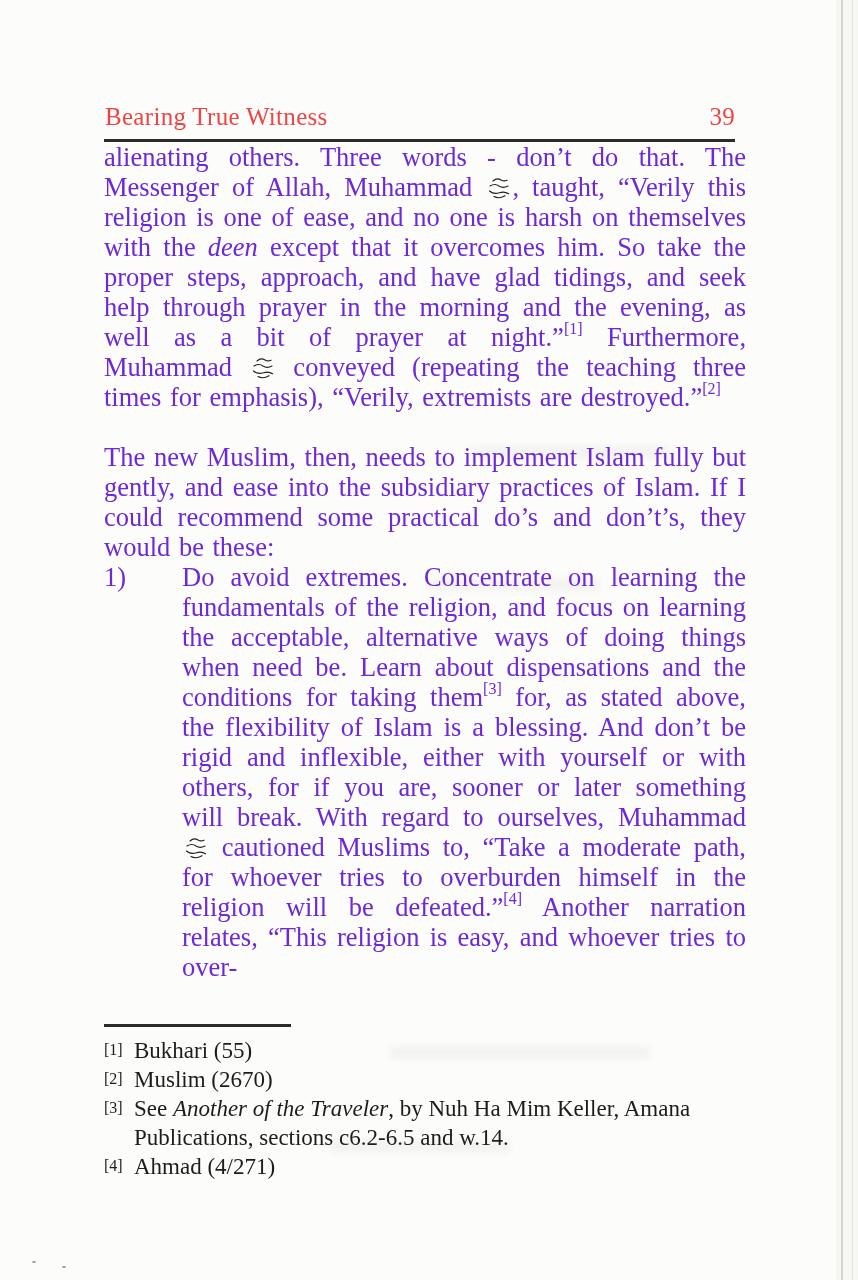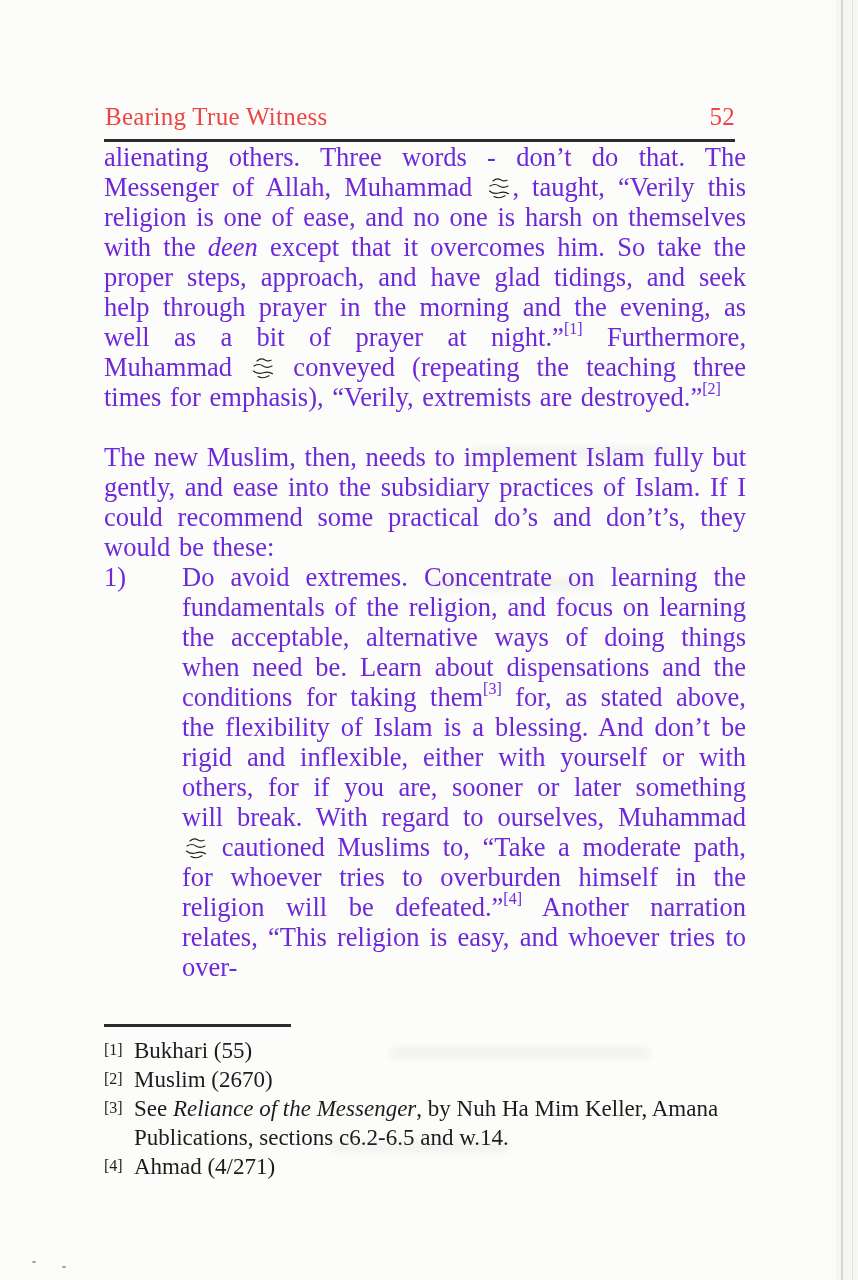--- a/index.html
+++ b/index.html
@@ -104,21 +104,21 @@
 </style>
 </head>
 <body>
 
 <div class="page">
 
   <div class="content">
 
     <div class="page-header">
       <span>Bearing True Witness</span>
-      <span>52</span>
+      <span>39</span>
     </div>
 
     <div class="body-text" id="body-container">
         <div class="para block-1"><span>alienating others. Three words - don’t do that. The Messenger of Allah, Muhammad </span><svg class="pbuh-svg" width="25" height="25" viewBox="0 0 25 25">
             <g fill="none" stroke="#1f1f1f" stroke-width="1.15" stroke-linecap="round">
               <path d="M7 5 q4 -3.5 8 -1 q3 1.8 6 0.2"></path>
               <path d="M4 10 q5 -3 9 0 q4 2.6 9 0"></path>
               <path d="M3.5 15 q4 3.6 10 1.8 q5 -1.6 9 1"></path>
               <path d="M8 20.5 q5 2.8 11 -0.8"></path>
             </g>
@@ -150,21 +150,21 @@
           <div class="fn-row">
             <span class="fn-marker">[1]</span>
             <div class="fn-text"><span>Bukhari (55)</span></div>
           </div>
           <div class="fn-row">
             <span class="fn-marker">[2]</span>
             <div class="fn-text"><span>Muslim (2670)</span></div>
           </div>
           <div class="fn-row">
             <span class="fn-marker">[3]</span>
-            <div class="fn-text"><span>See </span><i>Reliance of the Messenger</i><span>, by Nuh Ha Mim Keller, Amana Publications, sections c6.2-6.5 and w.14.</span></div>
+            <div class="fn-text"><span>See </span><i>Another of the Traveler</i><span>, by Nuh Ha Mim Keller, Amana Publications, sections c6.2-6.5 and w.14.</span></div>
           </div>
           <div class="fn-row">
             <span class="fn-marker">[4]</span>
             <div class="fn-text"><span>Ahmad (4/271)</span></div>
           </div>
         </div>
     </div>
 
   </div>
 

